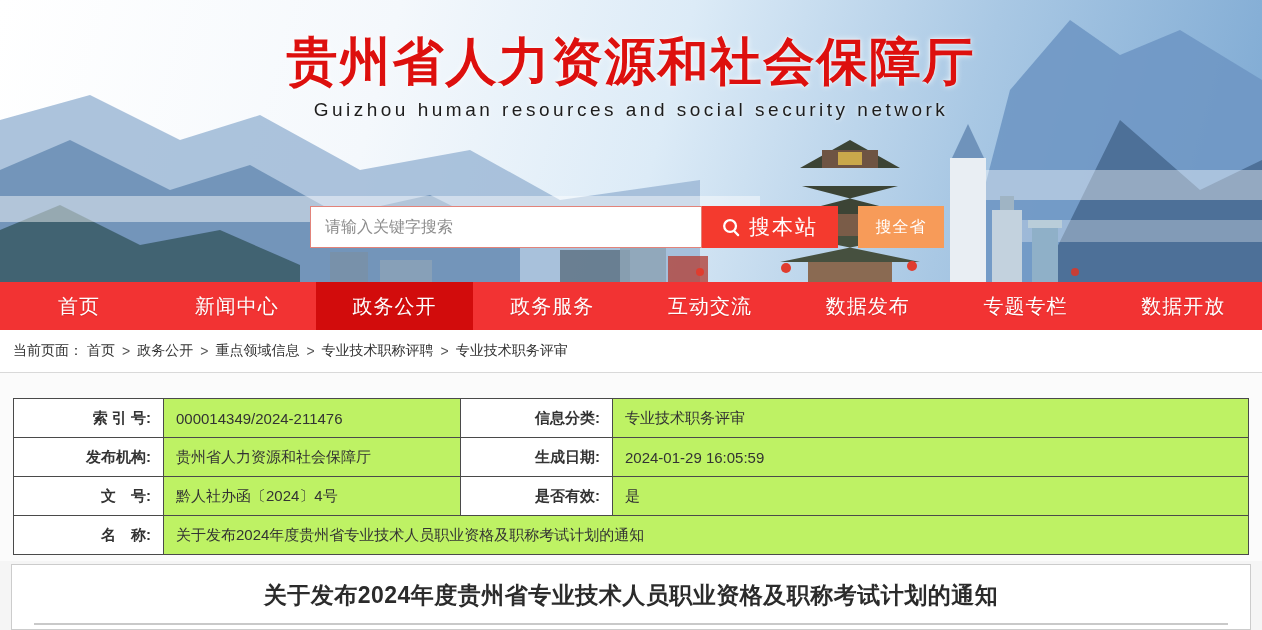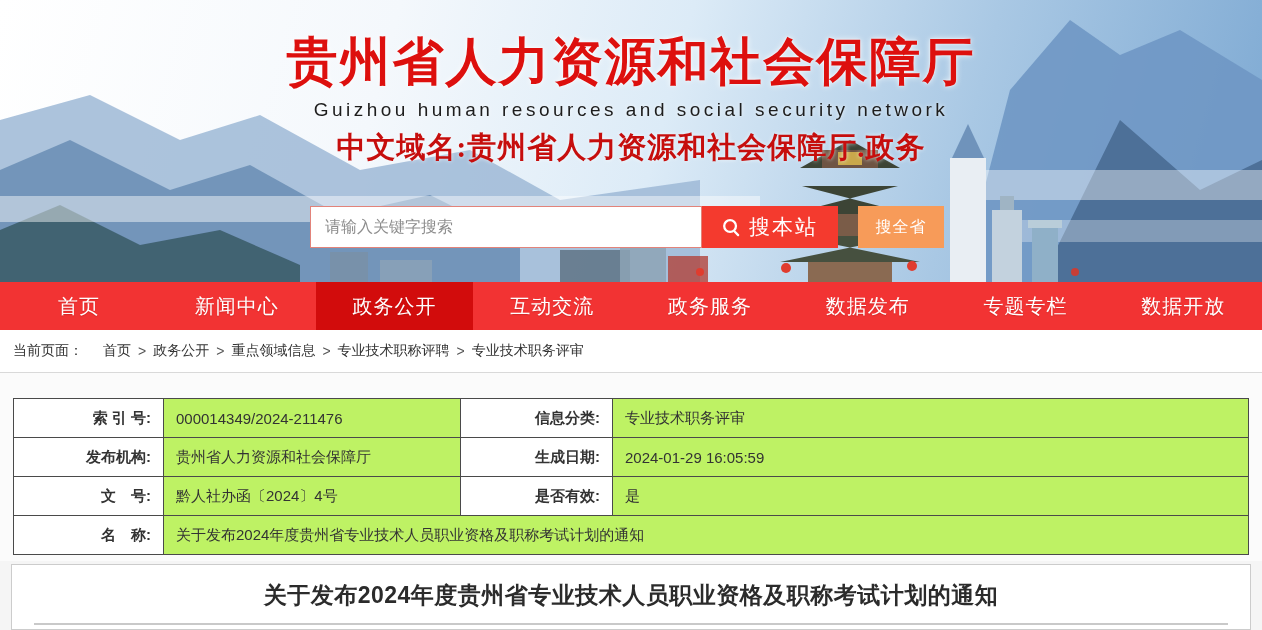--- a/index.html
+++ b/index.html
@@ -89,21 +89,21 @@
   
   .breadcrumb {
     width: 1262px; height: 42px;
     background: #ffffff;
     display: flex; align-items: center;
     padding-left: 13px;
     font-size: 14px; color: #333;
   }
   .breadcrumb .crumb { cursor: pointer; }
   .breadcrumb .sep { margin: 0 7px; color: #555; }
-  .breadcrumb .prefix { margin-right: 20px; }
+  .breadcrumb .prefix { margin-right: 4px; }
 
   
   .table-panel {
     width: 1262px;
     background: #fbfbfb;
     border-top: 1px solid #d9d9d9;
     padding: 25px 13px 6px 13px;
   }
   table.info {
     width: 100%;
@@ -189,43 +189,42 @@
     <rect x="950" y="158" width="36" height="124" fill="#e9eef3"></rect>
     <rect x="992" y="210" width="30" height="72" fill="#c3d2de"></rect>
     <rect x="1000" y="196" width="14" height="14" fill="#9fb4c4"></rect>
 
     <rect x="1032" y="228" width="26" height="54" fill="#8fb0c8"></rect>
     <rect x="1028" y="220" width="34" height="8" fill="#b9cdd9"></rect>
   </svg>
 
   <div class="site-title">贵州省人力资源和社会保障厅</div>
   <div class="site-subtitle">Guizhou human resources and social security network</div>
-  <div class="site-domain">中文域名:贵州省人力资源和社会保障厅.政务</div>
 
   <div class="search-bar">
     <input class="search-input" type="text" placeholder="请输入关键字搜索" style="">
     <button class="btn-site">
       <svg class="mag-icon" viewBox="0 0 20 20">
         <circle cx="8.5" cy="8.5" r="6.2" fill="none" stroke="#ffffff" stroke-width="2.4"></circle>
         <line x1="13.5" y1="14.5" x2="17" y2="18" stroke="#ffffff" stroke-width="2.4" stroke-linecap="round"></line>
       </svg>
       <span>搜本站</span>
     </button>
     <button class="btn-province">
       <span>搜全省</span>
     </button>
   </div>
 </div>
 
 <div class="nav">
   <div class="nav-item">首页</div>
   <div class="nav-item">新闻中心</div>
   <div class="nav-item active">政务公开</div>
+  <div class="nav-item">政务服务</div>
   <div class="nav-item">互动交流</div>
-  <div class="nav-item">政务服务</div>
   <div class="nav-item">数据发布</div>
   <div class="nav-item">专题专栏</div>
   <div class="nav-item">数据开放</div>
 </div>
 
 <div class="breadcrumb">
   <span class="prefix">当前页面：</span>
   <span class="crumb">首页</span>
   <span class="sep">&gt;</span>
   <span class="crumb">政务公开</span>

